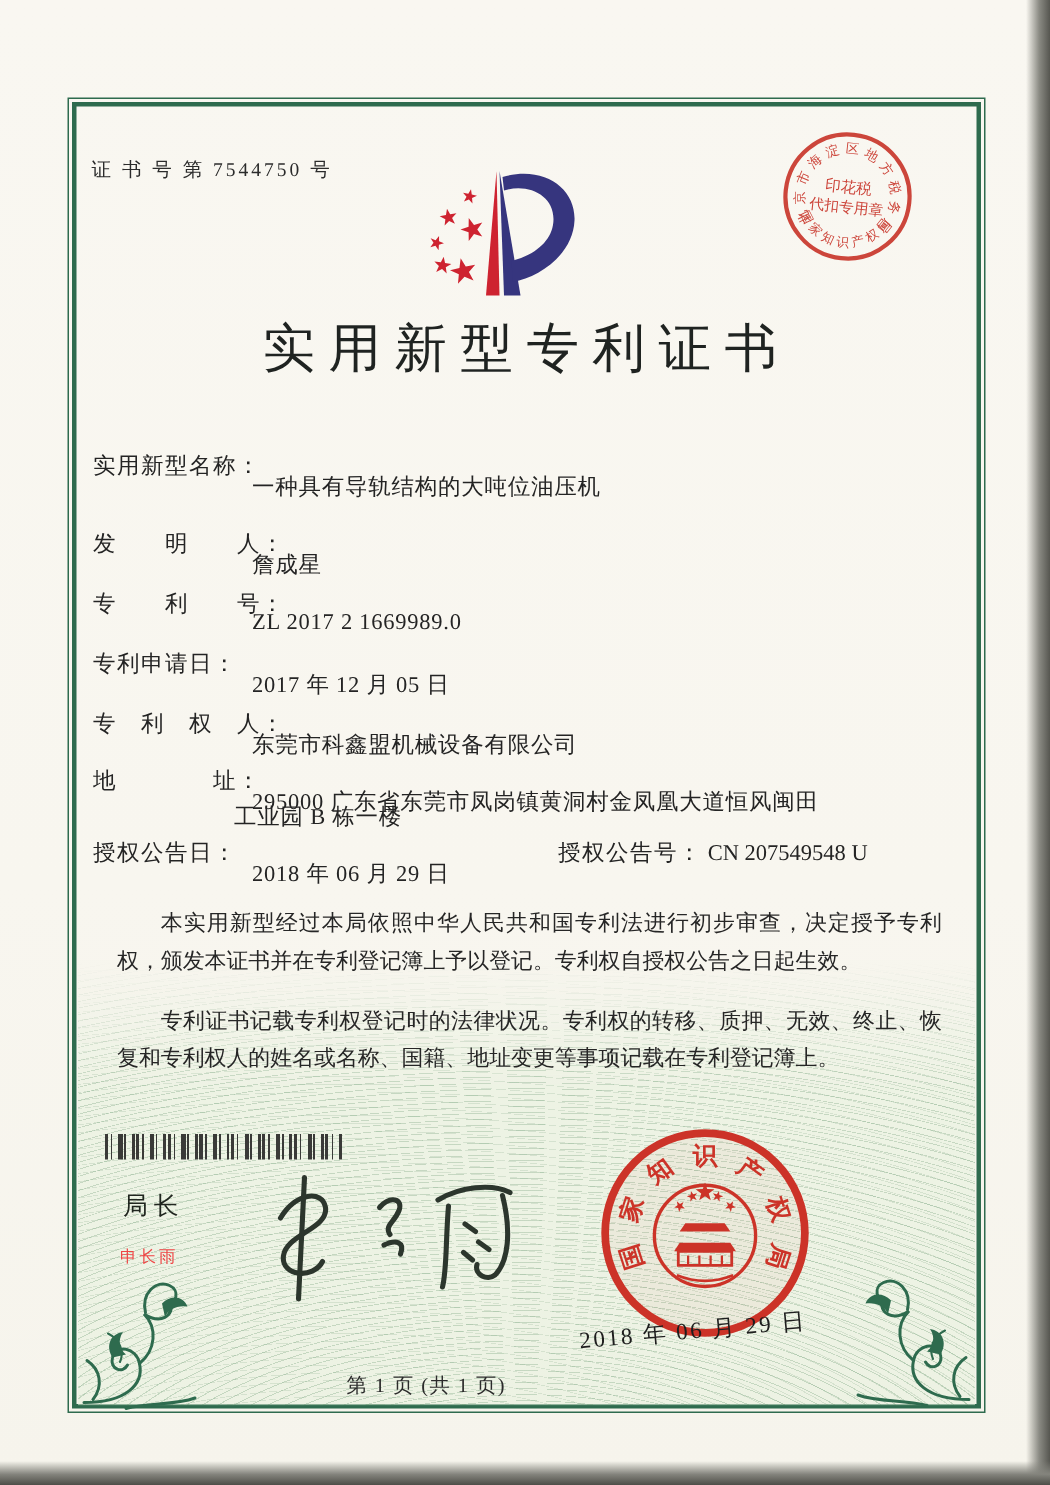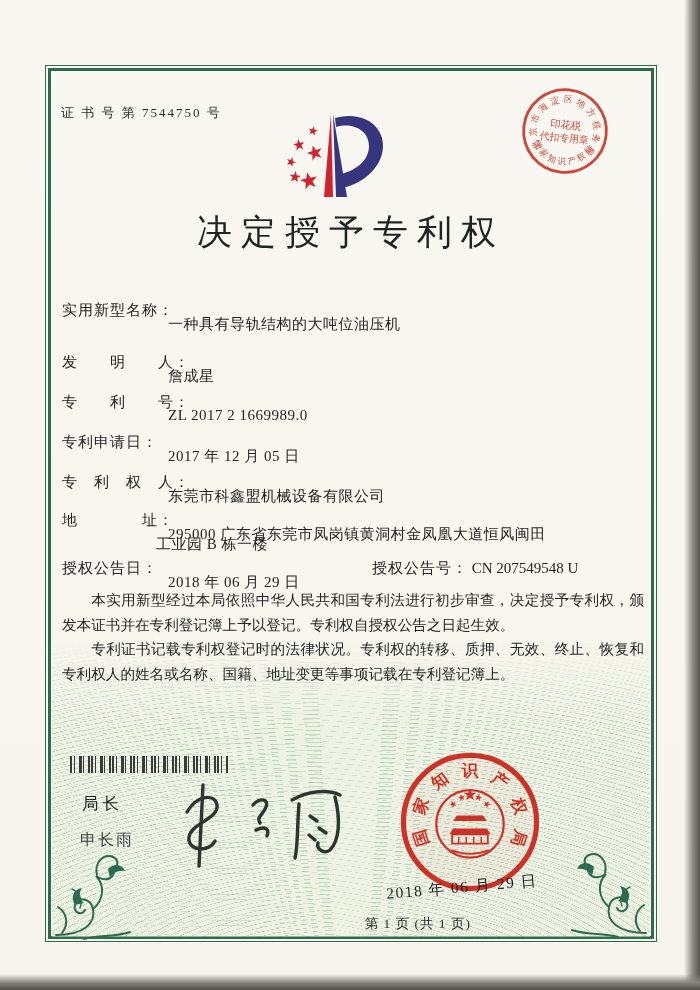--- a/index.html
+++ b/index.html
@@ -43,46 +43,46 @@
 
   .row { position:absolute; left:62px; width:560px; height:24px;
     font-size:15px; color:#242424; }
   .flabel { white-space:nowrap; letter-spacing:1px;margin-top:15px; }
   .fvalue { position:absolute; left:106px; top:14px; white-space:nowrap; letter-spacing:0.5px; }
   .fvalue2 { position:absolute; left:94px; top:24px; white-space:nowrap; letter-spacing:0.5px; }
   .grant-pair { position:absolute; left:310px; top:0; white-space:nowrap; }
 
   .body-text { position:absolute; left:62px; top:588px; width:582px;
     font-size:14.6px; line-height:24.5px; color:#262626; text-align:justify; }
-  .body-text p { text-indent:2em; margin:0; }
+  .body-text p { text-indent:2em; margin:16px; }
 
   .barcode { position:absolute; left:70px; top:756px; width:158px; height:17px;
     background:repeating-linear-gradient(90deg,
       #3a3a38 0 2px, transparent 2px 4px,
       #3a3a38 4px 5px, transparent 5px 9px,
       #3a3a38 9px 12px, transparent 12px 13px,
       #3a3a38 13px 14px, transparent 14px 18px,
       #3a3a38 18px 20px, transparent 20px 21px); }
 
   .official-title { position:absolute; left:82px; top:793px; font-size:16.5px;
     letter-spacing:4px; color:#20261f;
     font-family:"Liberation Sans","DejaVu Sans",sans-serif;text-align:center; }
-  .official-name  { position:absolute; left:80px; top:830px; font-size:16px;
-    letter-spacing:2px; color:#404040;
+  .official-name  { position:absolute; left:80px; top:830px; font-size:11px;
+    letter-spacing:2px; color:#ef4444;
     font-family:"Liberation Sans","DejaVu Sans",sans-serif; }
   .signature { position:absolute; left:165px; top:778px; width:195px; height:95px; }
 
   .seal-svg { position:absolute; left:395px; top:747px; width:150px; height:150px; }
   .seal-date { position:absolute; left:386px; top:876px; width:180px; font-size:15.5px;
     letter-spacing:1.5px; color:#1e1e1e; transform:rotate(-5deg); }
 
   .tax-stamp { position:absolute; left:518px; top:84px; width:94px; height:94px;
     transform:rotate(6deg); opacity:0.92; }
 
-  .footer { position:absolute; left:231px; top:915px; width:240px; text-align:right;
+  .footer { position:absolute; left:231px; top:915px; width:240px; text-align:left;
     font-size:13.5px; color:#2b2b2b; letter-spacing:1px; }
 
   .flourish { position:absolute; width:96px; height:96px; }
   .flourish.bl { left:50px; top:845px; }
   .flourish.br { left:556px; top:843px; transform:scaleX(-1); }
 
   svg text { font-family:"Liberation Serif","DejaVu Serif",serif; }
 </style>
 </head>
 <body>
@@ -137,21 +137,21 @@
         <polygon points="29.5,36.4 33.0,41.0 38.5,39.3 35.2,44.0 38.5,48.7 33.0,47.0 29.5,51.6 29.4,45.9 24.0,44.0 29.4,42.1" fill="#ce2330"></polygon>
         <polygon points="12.8,62.1 13.7,66.3 17.9,67.0 14.2,69.1 14.8,73.3 11.7,70.4 7.8,72.3 9.6,68.4 6.6,65.4 10.9,65.9" fill="#ce2330"></polygon>
         <polygon points="24.1,63.2 27.5,68.7 33.8,67.5 29.6,72.4 32.7,78.0 26.7,75.5 22.3,80.2 22.9,73.8 17.0,71.1 23.3,69.6" fill="#ce2330"></polygon>
       </g>
     <polygon points="48,5 41,88 50,88" fill="#ce2330"></polygon>
     <polygon points="50,5 53,88 64,88" fill="#36357e"></polygon>
     <path d="M52,9 C80,1 101,17 100,38 C99,61 76,76 59,79 L58,65
              C74,61 86,51 86,37 C86,21 69,13 53,18 Z" fill="#36357e"></path>
   </svg>
 
-  <div class="title">决定授予专利权</div>
+  <div class="title">实用新型专利证书</div>
 
   <div class="row" style="top:301px">
     <span class="flabel">实用新型名称：</span>
     <span class="fvalue">一种具有导轨结构的大吨位油压机</span>
   </div>
   <div class="row" style="top:353px">
     <span class="flabel">发　　明　　人：</span>
     <span class="fvalue">詹成星</span>
   </div>
   <div class="row" style="top:393px">

